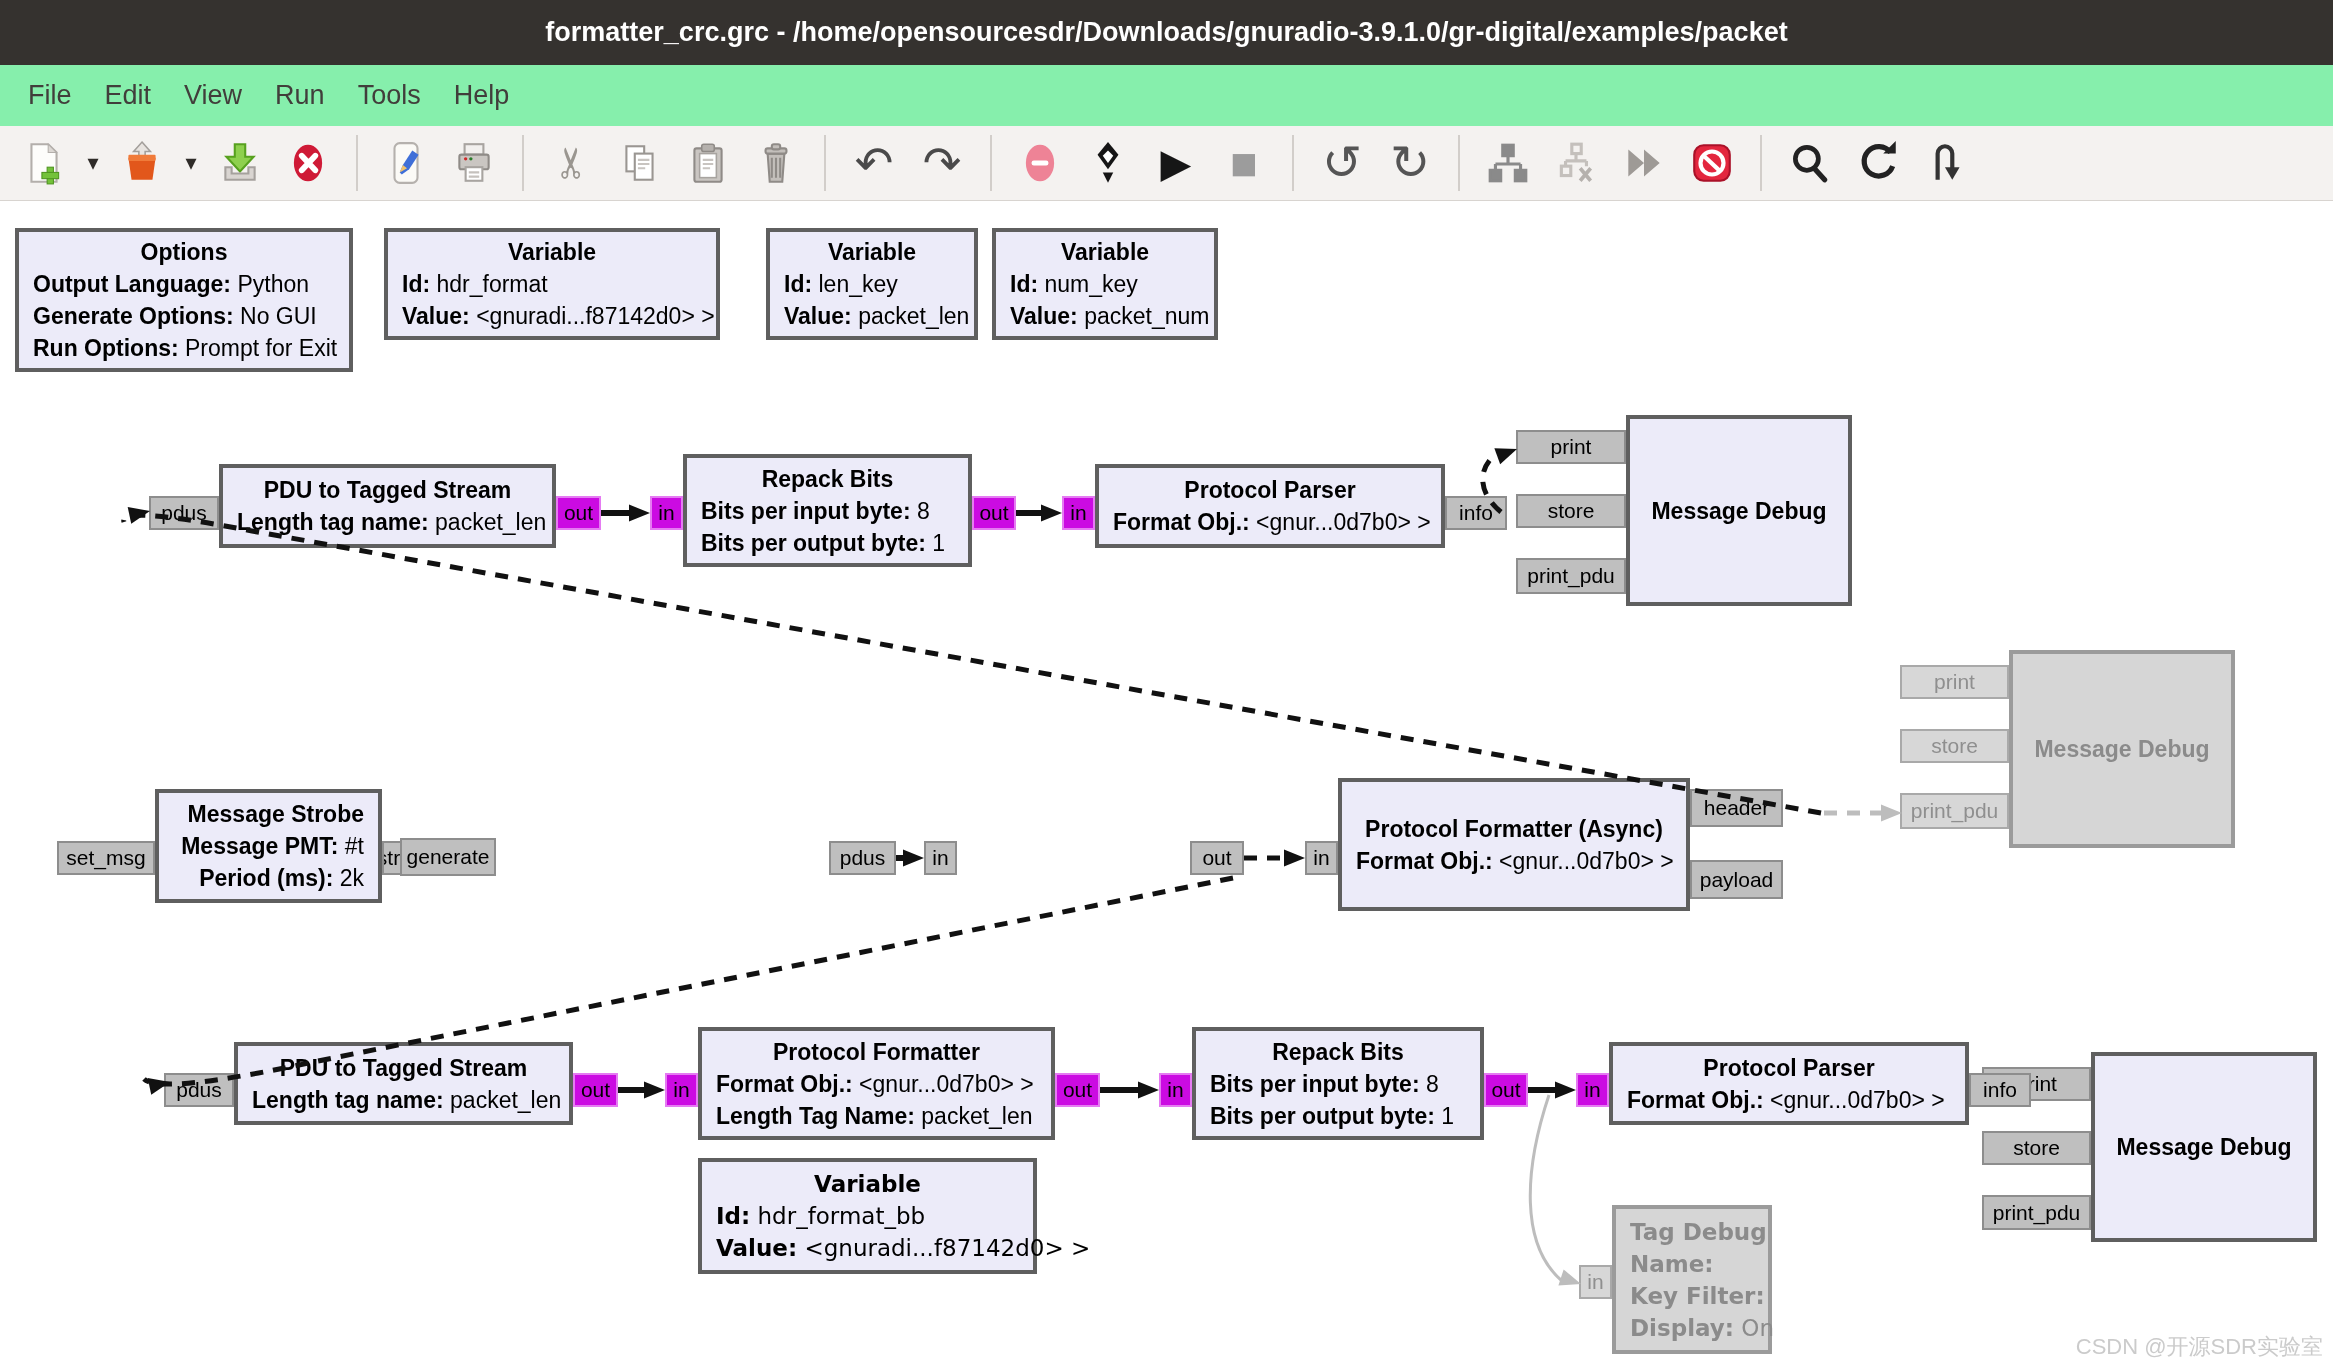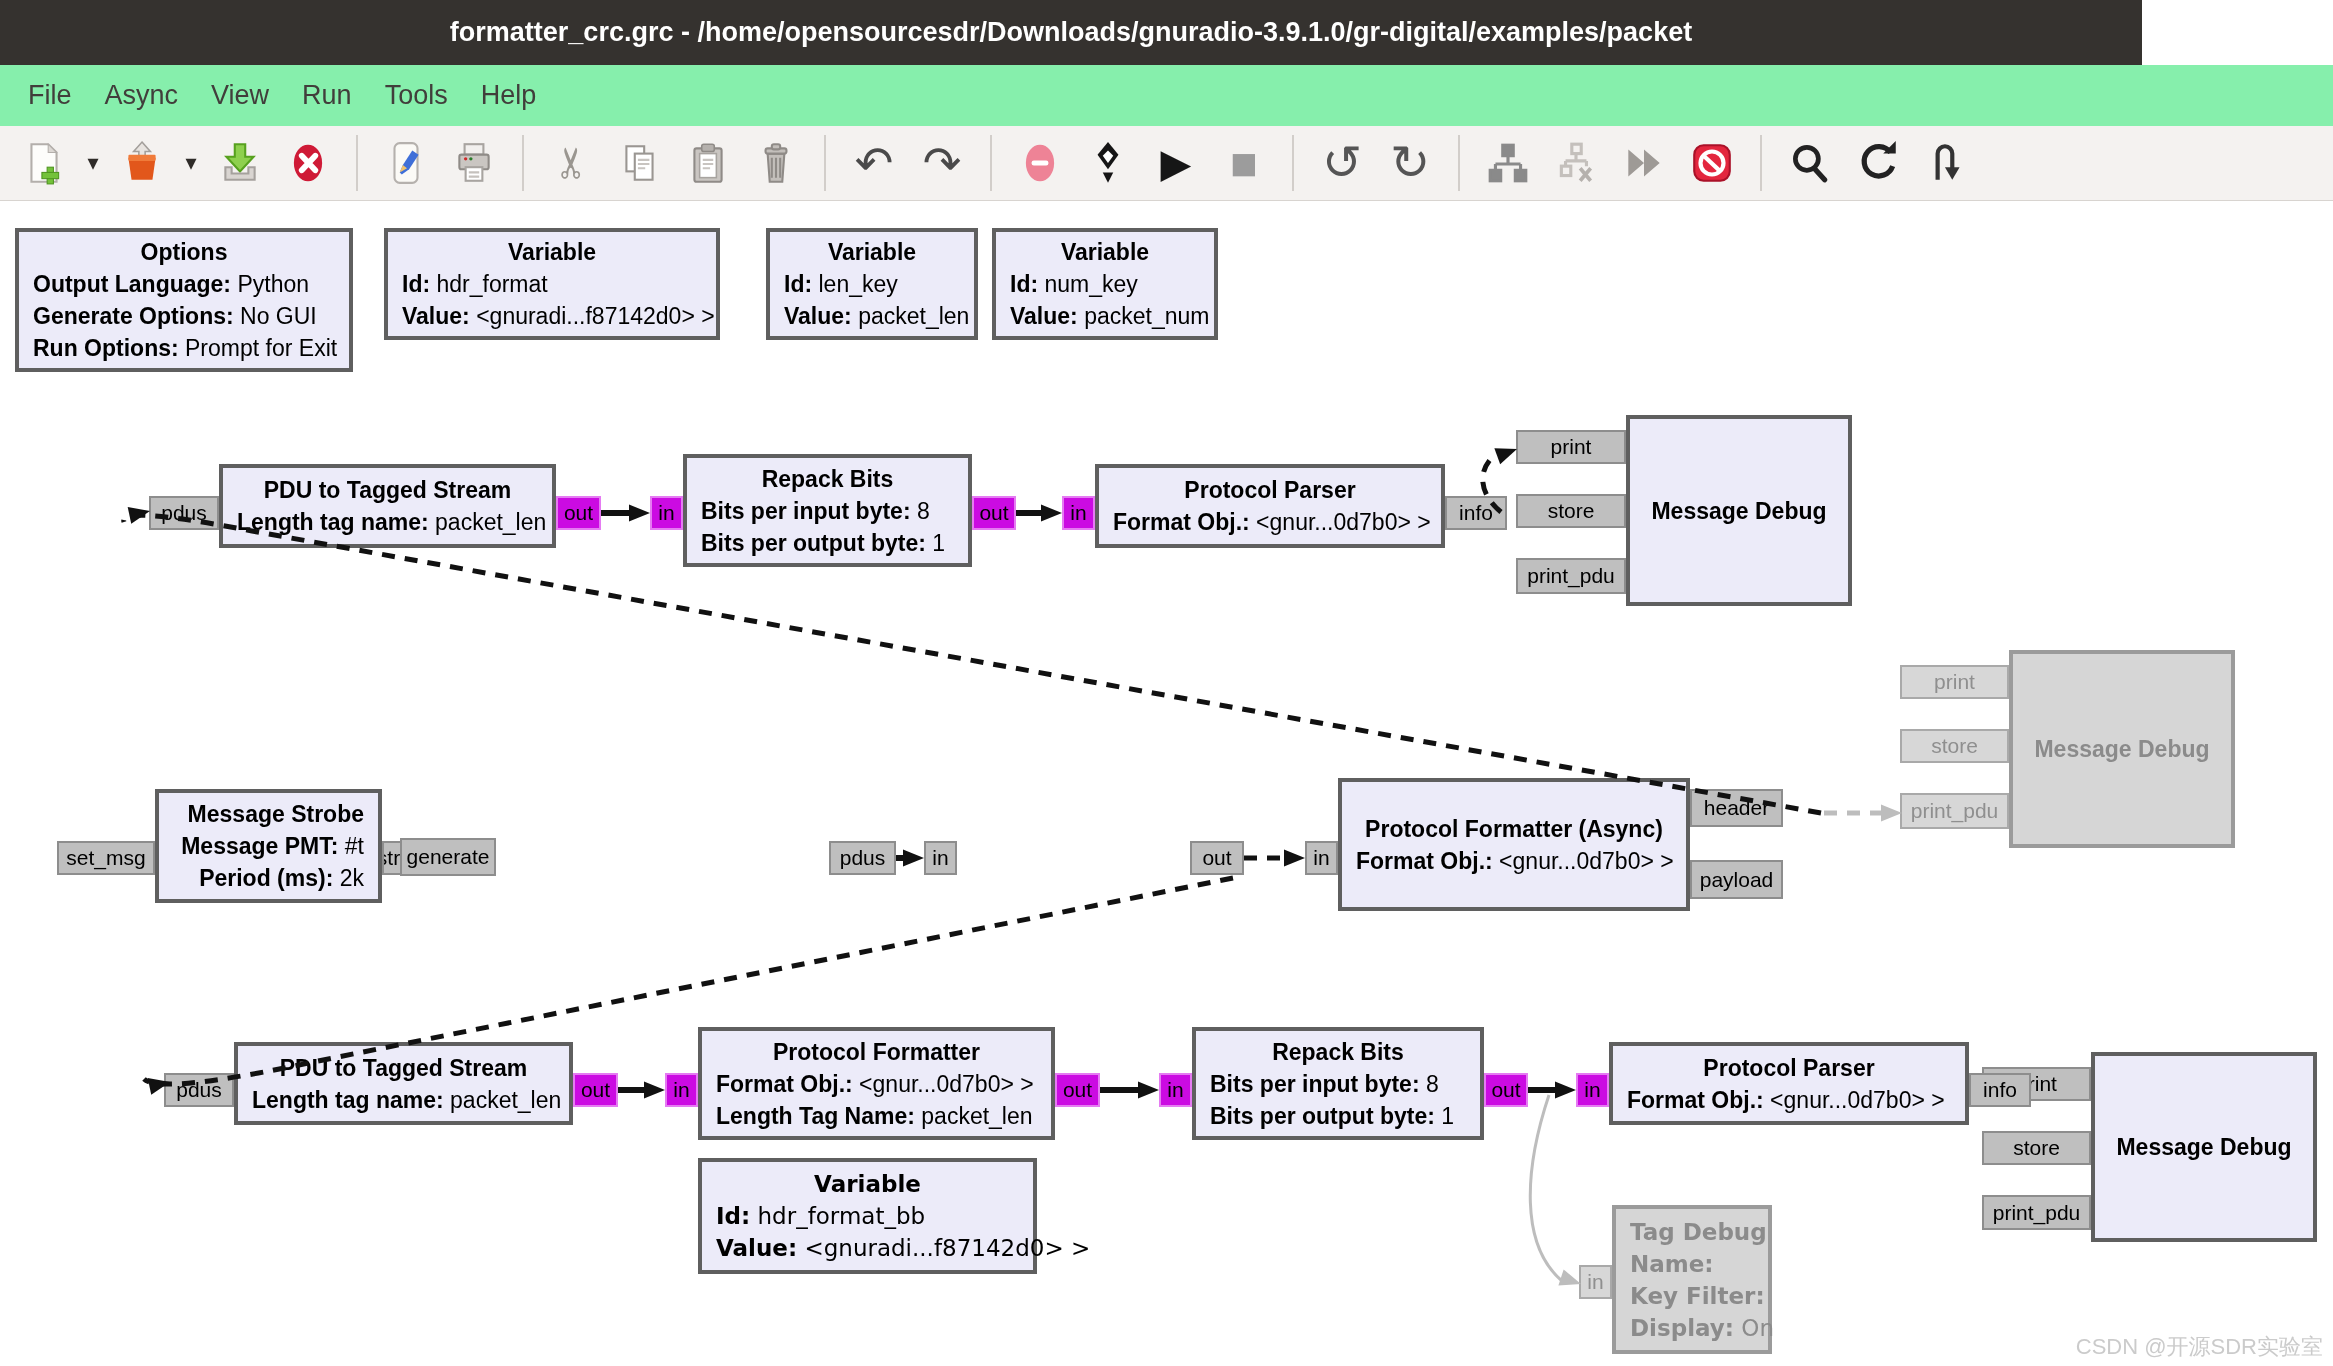--- a/index.html
+++ b/index.html
@@ -1,18 +1,18 @@
 <!DOCTYPE html>
 <html><head>
 <meta charset="utf-8">
 <style>
   html,body{margin:0;padding:0;width:2333px;height:1366px;overflow:hidden;
     font-family:"Liberation Sans",sans-serif;background:#fff;}
   
-  #titlebar{position:absolute;left:0;top:0;width:2142px;height:65px;background:#35322f;
+  #titlebar{position:absolute;left:0;top:0;width:2333px;height:65px;background:#35322f;
     color:#fff;font-weight:bold;font-size:27px;display:flex;align-items:center;justify-content:center;}
   #menubar{position:absolute;left:0;top:65px;width:2333px;height:61px;background:#86efac;
     display:flex;align-items:center;gap:33px;padding-left:28px;box-sizing:border-box;}
   .mitem{font-size:27px;color:#413e3b;cursor:default;}
   #toolbar{position:absolute;left:0;top:126px;width:2333px;height:75px;background:#f4f2f0;
     border-bottom:1px solid #d8d4d0;display:flex;align-items:center;padding-left:10px;box-sizing:border-box;}
   .tbtn{width:58px;height:62px;display:flex;align-items:center;justify-content:center;flex:0 0 auto;margin:0 5px;}
   .tbtn.narrow{width:26px;margin:0 2px;}
   .tbtn svg{width:46px;height:46px;}
   .tglyph{line-height:1;}
@@ -42,21 +42,21 @@
   #watermark{position:absolute;right:10px;bottom:4px;font-size:22px;color:#cbcbcb;z-index:60;}
 </style>
 </head>
 <body>
 
 <div id="titlebar">
   <span>formatter_crc.grc - /home/opensourcesdr/Downloads/gnuradio-3.9.1.0/gr-digital/examples/packet</span>
 </div>
 <div id="menubar">
     <span class="mitem">File</span>
-    <span class="mitem">Async</span>
+    <span class="mitem">Edit</span>
     <span class="mitem">View</span>
     <span class="mitem">Run</span>
     <span class="mitem">Tools</span>
     <span class="mitem">Help</span>
   </div>
 <div id="toolbar">
     <span class="tbtn">
       <svg viewBox="0 0 44 44">
         <path d="M10 4h16l8 8v28H10z" fill="#fdfdfb" stroke="#b3afab" stroke-width="2"></path>
         <path d="M26 4l8 8h-8z" fill="#dcd8d4" stroke="#b3afab"></path>

